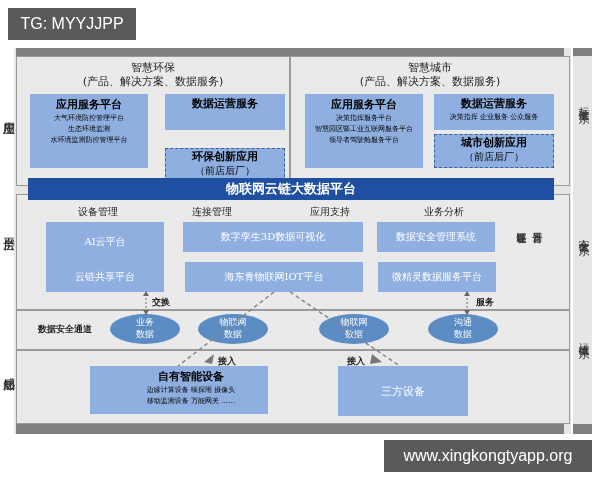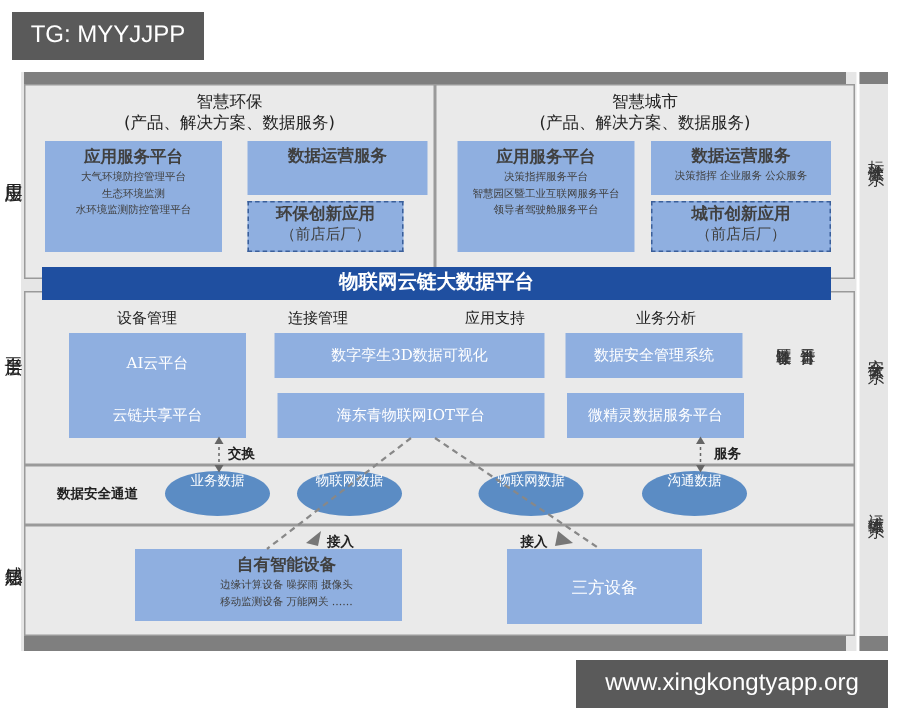--- a/index.html
+++ b/index.html
@@ -15,31 +15,31 @@
   .botbar { position: absolute; left: 16px; top: 424px; width: 548px; height: 10px; background: #7f7f7f; }
   .rightcol { position: absolute; left: 571px; top: 48px; width: 21px; height: 386px; background: #e6e6e6; border-left: 2px solid #ffffff; }
   .rightcol .rtop { position:absolute; left:0; top:0; width:100%; height:8px; background:#7f7f7f; }
   .rightcol .rbot { position:absolute; left:0; bottom:0; width:100%; height:10px; background:#7f7f7f; }
   .vlabel { position: absolute; writing-mode: vertical-rl; text-orientation: upright; font-size: 11px; color: #333; letter-spacing: 2px; }
   .side-label { position: absolute; font-family: "DejaVu Serif", serif; font-size: 12px; color:#222; writing-mode: vertical-rl; text-orientation: upright; letter-spacing: 1px;}
 
   .section { position: absolute; background: #eaeaea; border: 1px solid #9a9a9a; }
   .sec-title { position: absolute; width: 100%; text-align: center; font-size: 11px; color: #222; line-height: 14px; }
 
-  .bluebox { position: absolute; background: #8fafe0; color: #404040; text-align: center; font-family: "DejaVu Serif", serif; }
+  .bluebox { position: absolute; background: #8fafe0; color: #000000; text-align: center; font-family: "DejaVu Serif", serif; }
   .bluebox.dashed { border: 1.5px dashed #3a5f9a; }
   .bluebox .t { font-size: 11px; font-weight: bold; line-height: 16px; }
   .bluebox .s { font-size: 7px; line-height: 11px; }
 
   .banner { position: absolute; left: 28px; top: 178px; width: 526px; height: 22px; background: #1f4fa0; color: #fff; font-weight: bold; font-size: 13px; text-align: center; line-height: 22px; font-family: "DejaVu Serif", serif; }
 
   .cat { position: absolute; font-size: 10px; color: #222; }
   .pbox { position: absolute; background: #8fafe0; color: #fff; font-size: 10px; font-family:"DejaVu Serif", serif; display:flex; align-items:center; justify-content:center; }
 
-  .ellipse { position: absolute; width: 70px; height: 30px; border-radius: 50%; background: #5b8cc4; color: #fff; font-size: 9px; text-align:center; line-height: 12px; display:flex; flex-direction:row; justify-content:center; font-family:Liberation Sans, sans-serif; }
+  .ellipse { position: absolute; width: 70px; height: 30px; border-radius: 50%; background: #5b8cc4; color: #fff; font-size: 9px; text-align:center; line-height: 12px; display:flex; flex-direction:column; justify-content:center; font-family:Liberation Mono, monospace; }
   .small { position: absolute; font-size: 9px; color:#222; font-weight:bold; font-family:"DejaVu Serif", serif; }
   svg.overlay { position: absolute; left:0; top:0; pointer-events: none; }
 </style>
 </head>
 <body>
 
 <div id="tg-badge" class="badge">TG: MYYJJPP</div>
 
 <div class="frame"></div>
 <div class="topbar"></div>
@@ -63,21 +63,21 @@
 </div>
 <div class="bluebox" style="left:30px; top:94px; width:118px; height:74px;">
   <div class="t" style="margin-top:3px;">应用服务平台</div>
   <div class="s">大气环境防控管理平台</div>
   <div class="s">生态环境监测</div>
   <div class="s">水环境监测防控管理平台</div>
 </div>
 <div class="bluebox" style="left:165px; top:94px; width:120px; height:36px;">
   <div class="t" style="margin-top:2px;">数据运营服务</div>
 </div>
-<div class="bluebox dashed" style="left:165px; top:134px; width:104px; height:34px;">
+<div class="bluebox dashed" style="left:165px; top:148px; width:120px; height:34px;">
   <div class="t">环保创新应用</div>
   <div class="t" style="font-weight:normal; font-size:10px; line-height:12px;">（前店后厂）</div>
 </div>
 
 <div class="section" style="left:290px; top:56px; width:280px; height:130px;">
   <div class="sec-title" style="top:4px;">智慧城市</div>
   <div class="sec-title" style="top:18px;">(产品、解决方案、数据服务)</div>
 </div>
 <div class="bluebox" style="left:305px; top:94px; width:118px; height:74px;">
   <div class="t" style="margin-top:3px;">应用服务平台</div>

